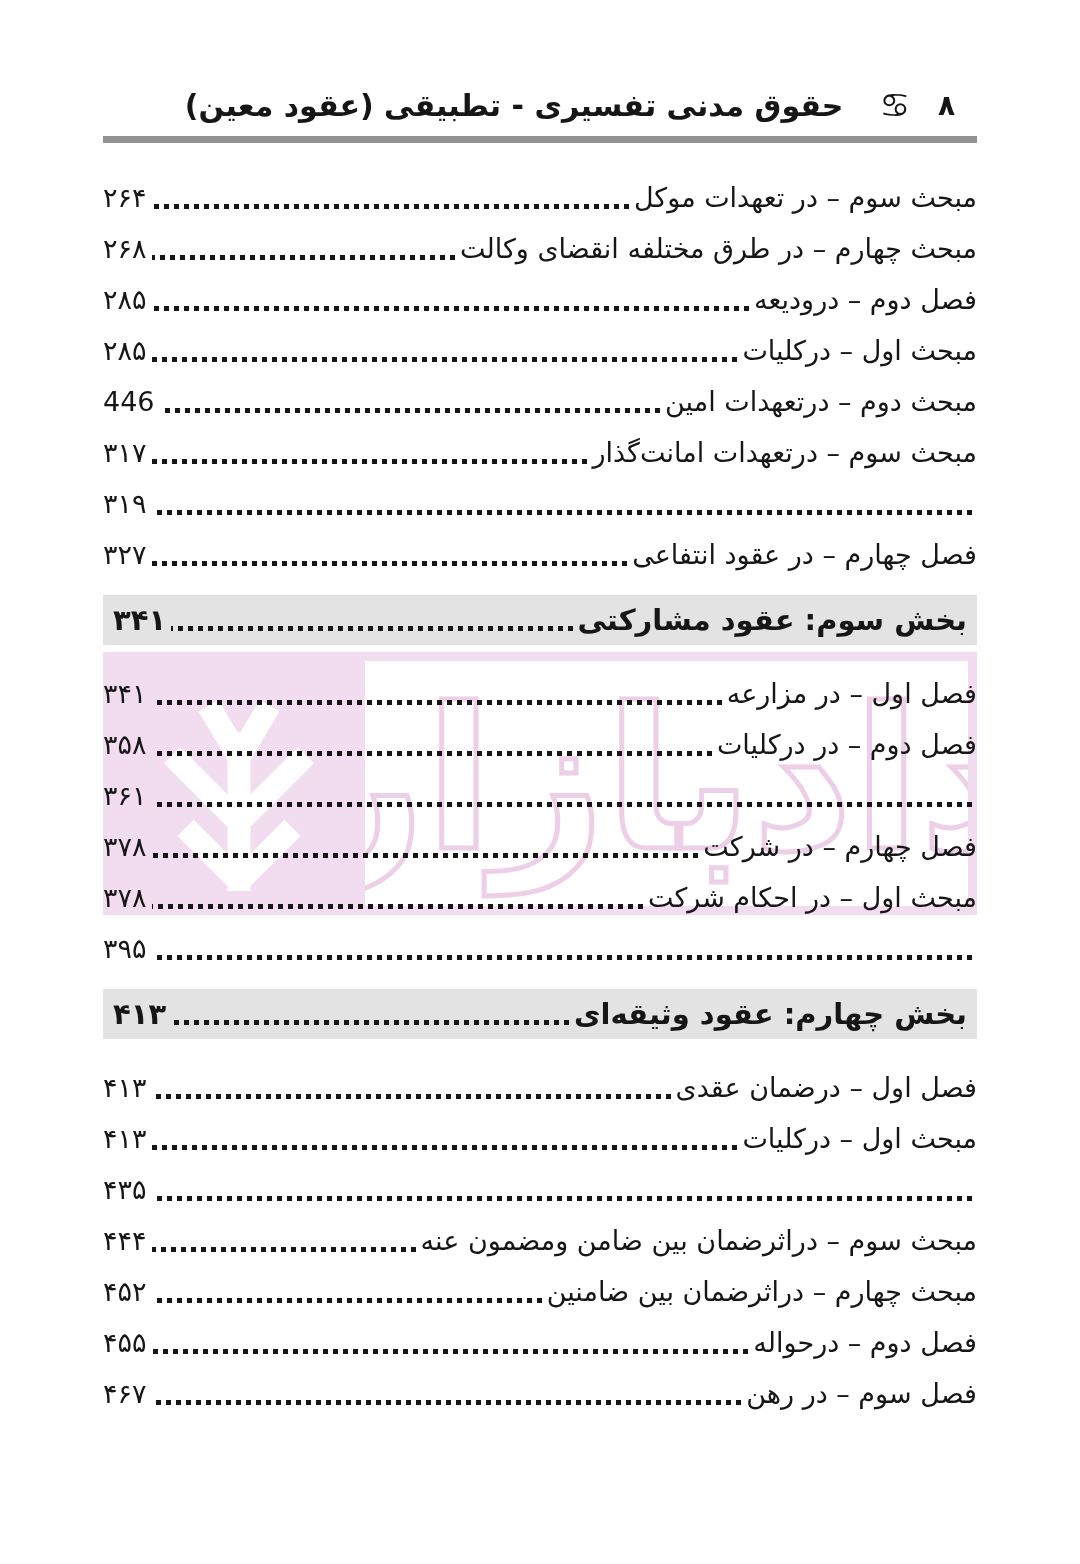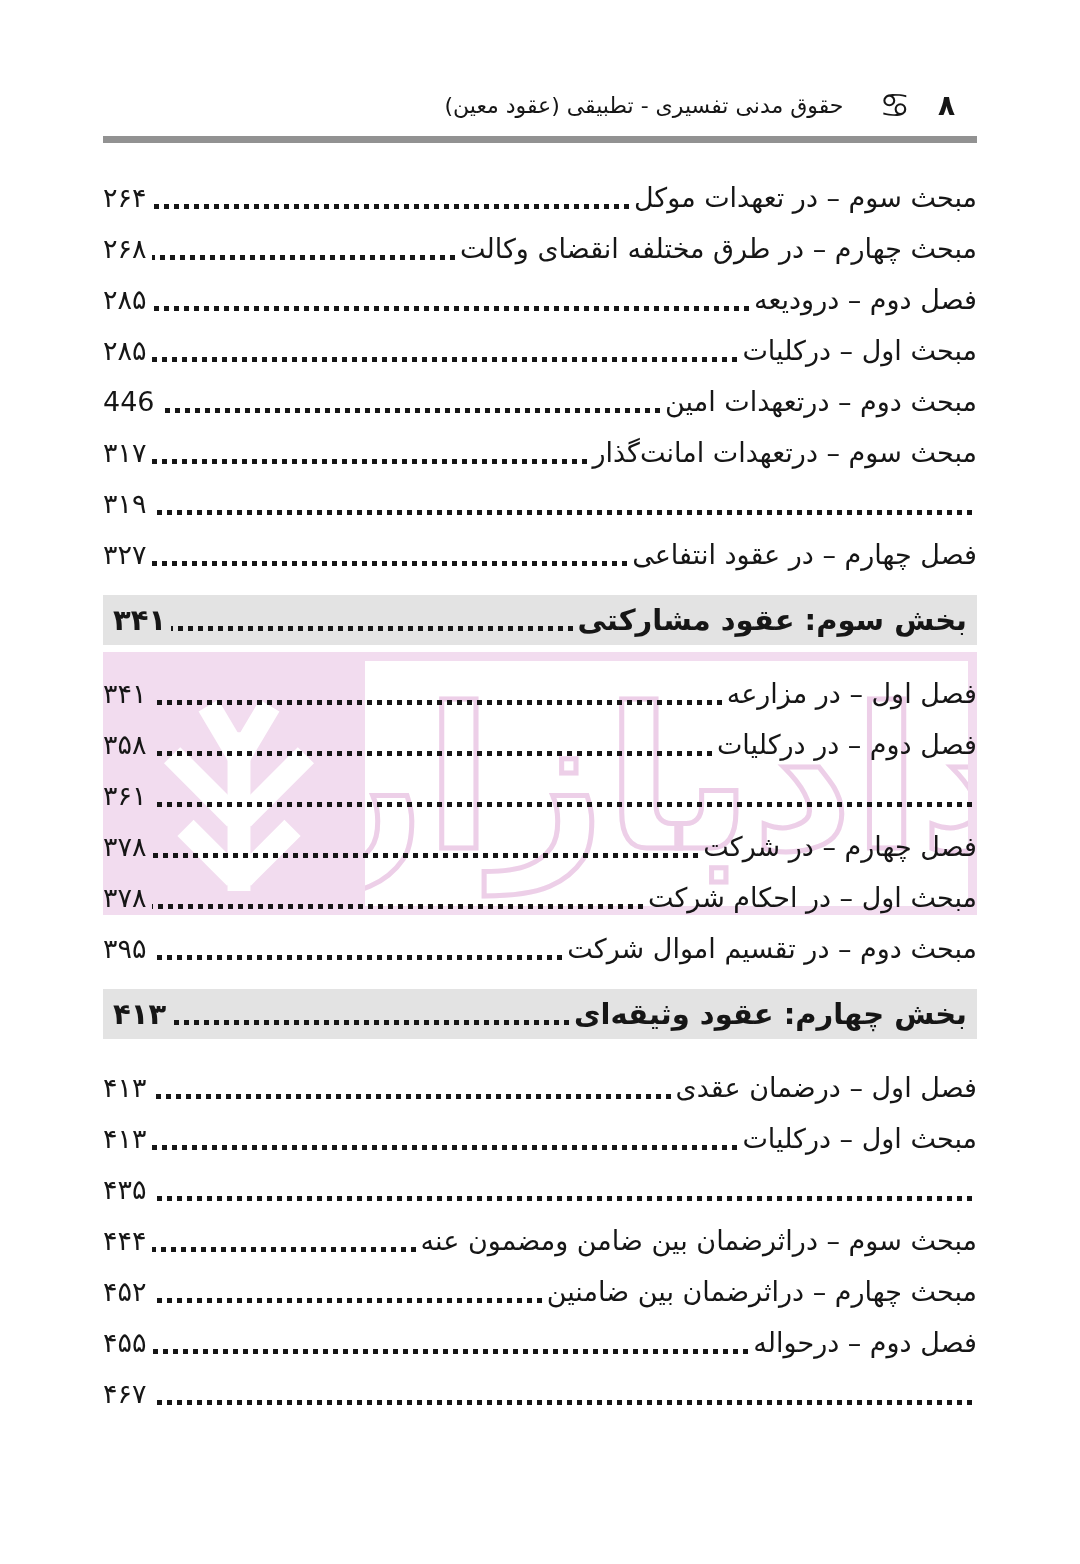--- a/index.html
+++ b/index.html
@@ -10,21 +10,21 @@
     --rule:#929292;
   }
   html,body{margin:0;padding:0;}
   body{
     width:1080px;height:1564px;background:#ffffff;position:relative;
     font-family:"DejaVu Sans", sans-serif;color:var(--ink);overflow:hidden;
   }
   .content{position:relative;z-index:1;padding:0 103px;}
   
   .header{margin-top:84px;height:42px;display:flex;justify-content:flex-end;align-items:center;direction:ltr;}
-  .h-title{font-weight:normal;font-size:22px;white-space:nowrap;}
+  .h-title{font-weight:bold;font-size:30px;white-space:nowrap;}
   .h-orn{font-size:34px;margin:0 28px 0 36px;line-height:1;}
   .h-num{font-size:28px;font-weight:bold;margin-right:22px;}
   .rule{margin-top:10px;height:7px;background:var(--rule);}
   
   .toc{margin-top:29px;}
   .row{height:51px;display:flex;direction:rtl;align-items:center;font-size:27px;}
   .row .label{white-space:nowrap;}
   .dots{
     flex:1;height:5px;position:relative;top:9px;margin:0 5px;
     background-image:repeating-linear-gradient(to left, var(--ink) 0 5px, transparent 5px 10px);
@@ -155,21 +155,20 @@
     <span class="pagenum">۳۷۸</span>
   </div>
 
   <div class="row">
     <span class="label">مبحث اول – در احکام شرکت</span>
     <span class="dots"></span>
     <span class="pagenum">۳۷۸</span>
   </div>
 
   <div class="row">
-    <span class="label">مبحث دوم – در تقسیم اموال شرکت</span>
     <span class="dots"></span>
     <span class="pagenum">۳۹۵</span>
   </div>
 
   <div class="section-bar">
     <span class="label">بخش چهارم: عقود وثیقه‌ای</span>
     <span class="dots"></span>
     <span class="pagenum">۴۱۳</span>
   </div>
 
@@ -202,18 +201,19 @@
     <span class="pagenum">۴۵۲</span>
   </div>
 
   <div class="row">
     <span class="label">فصل دوم – درحواله</span>
     <span class="dots"></span>
     <span class="pagenum">۴۵۵</span>
   </div>
 
   <div class="row">
+    <span class="label">فصل سوم – در رهن</span>
     <span class="dots"></span>
     <span class="pagenum">۴۶۷</span>
   </div>
 </div>
 
 </div>
 
 </body></html>

